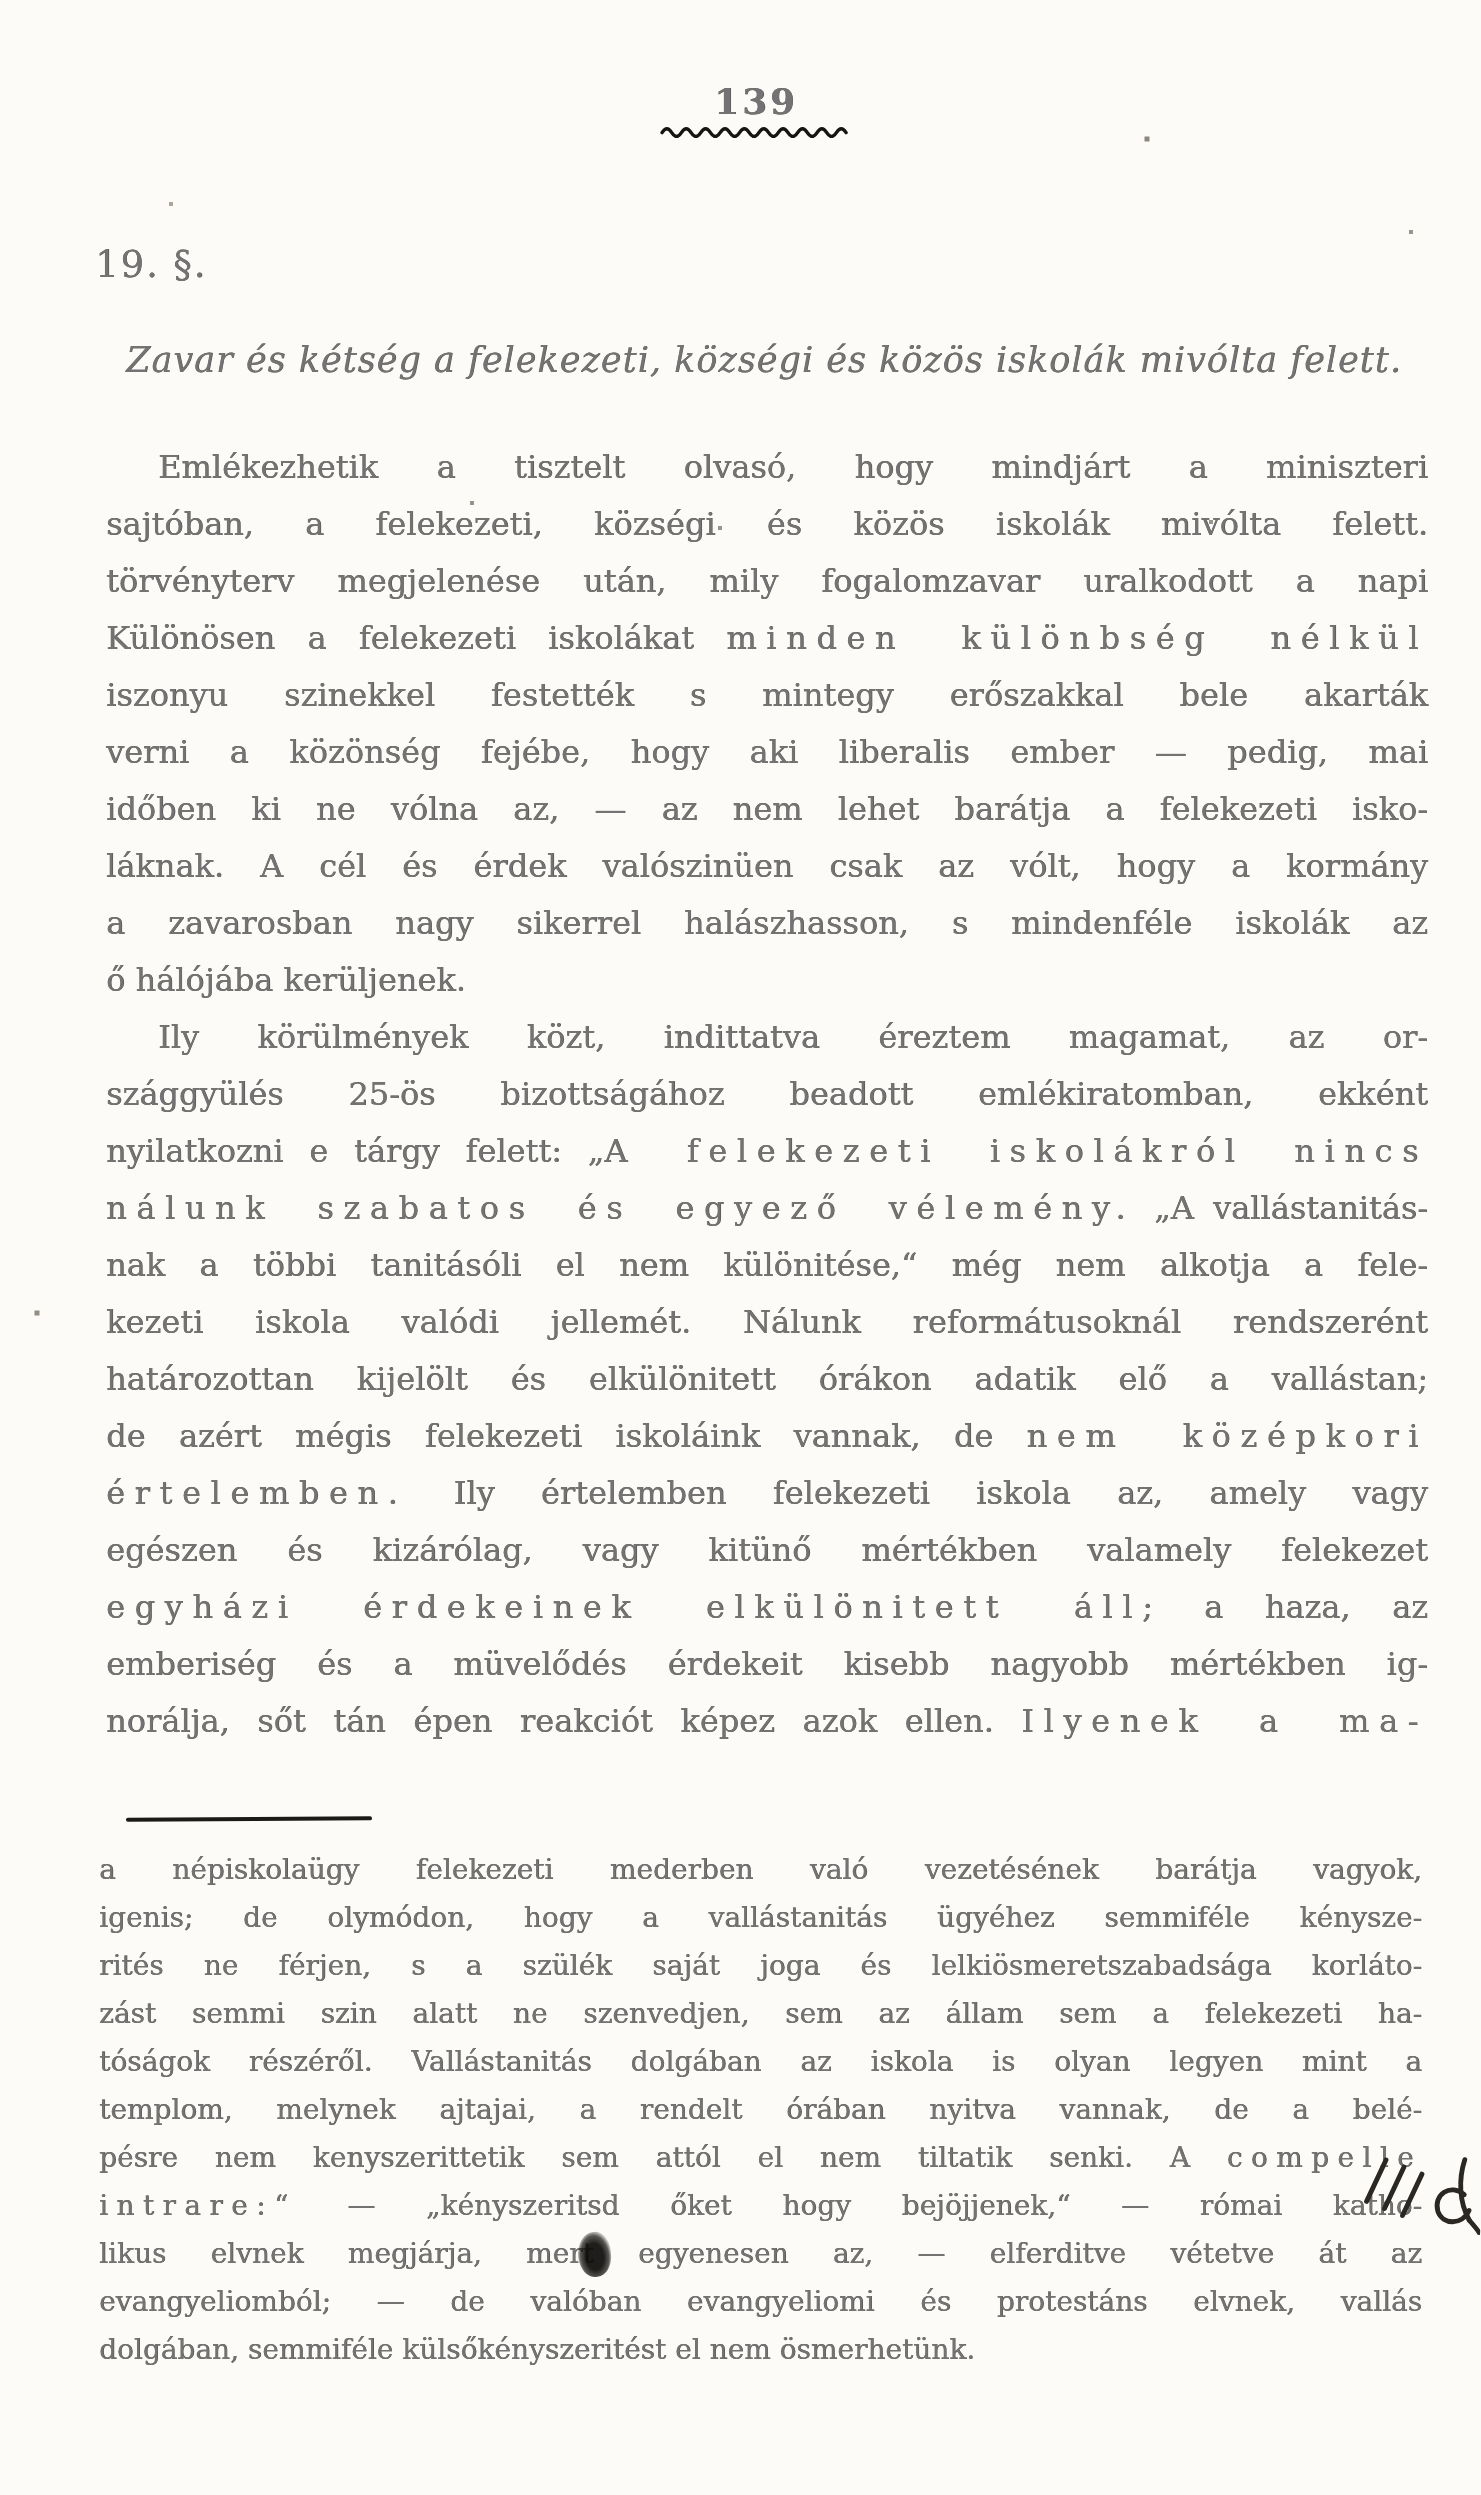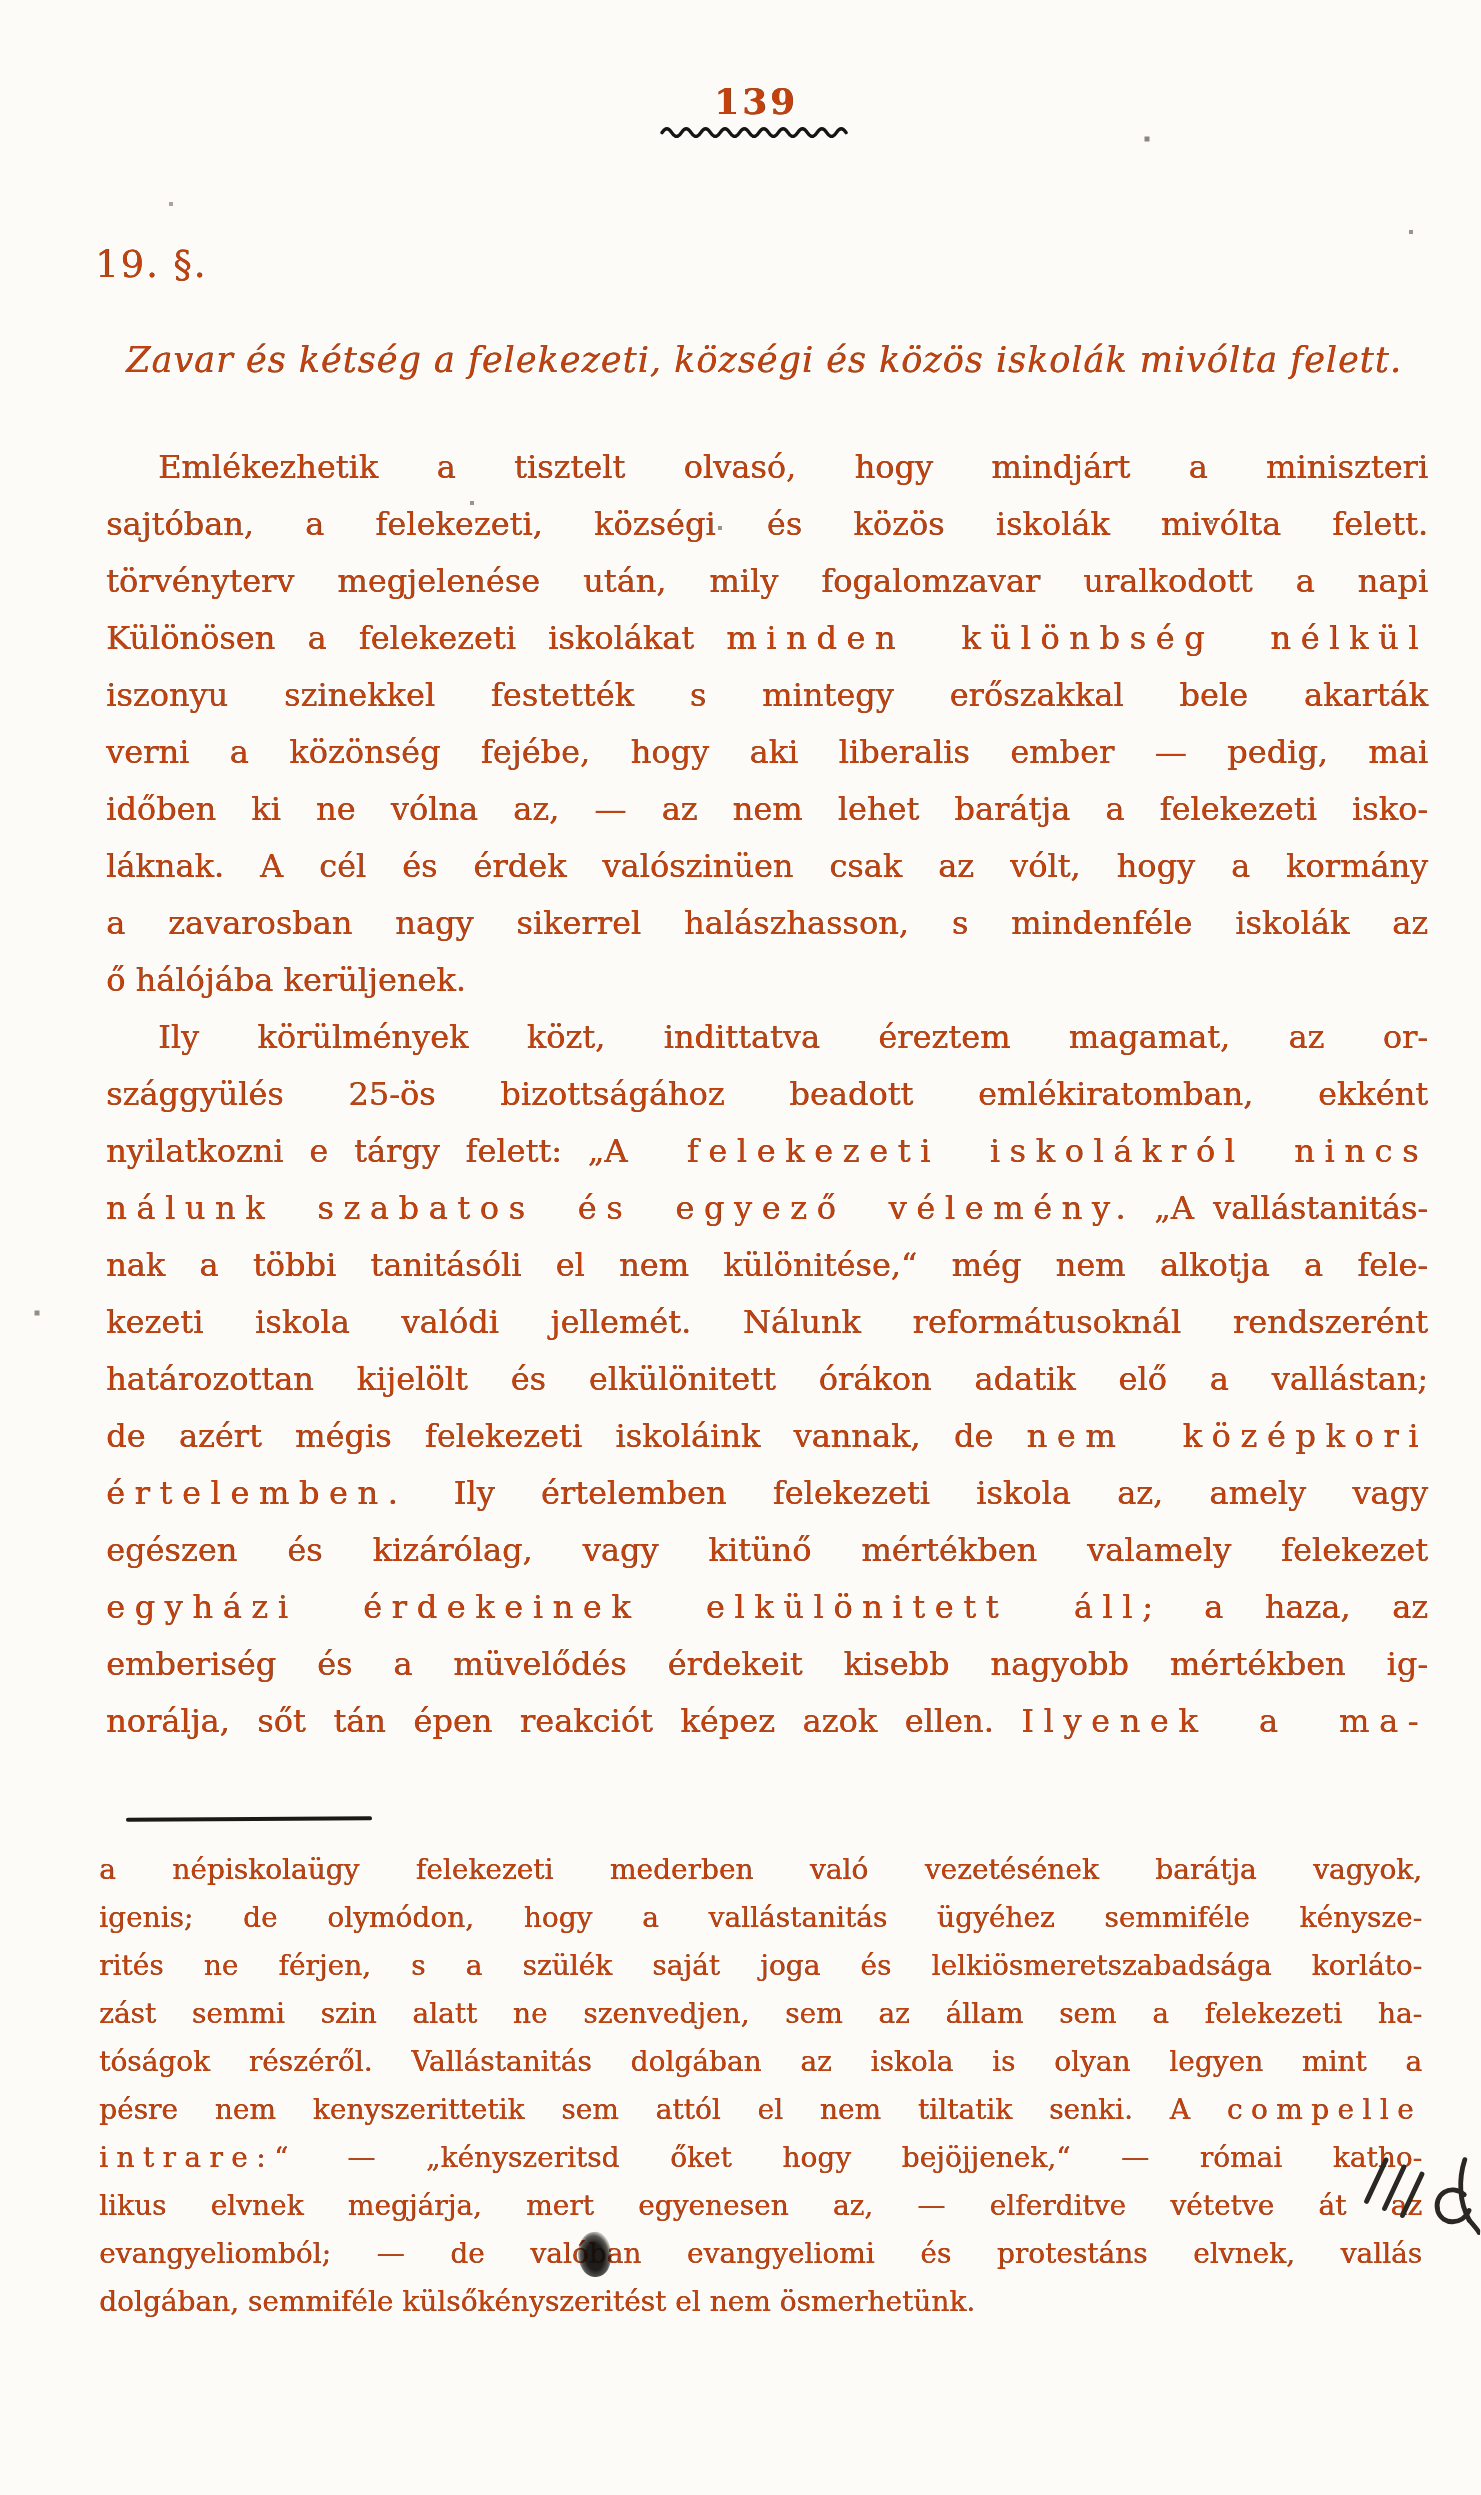--- a/index.html
+++ b/index.html
@@ -2,21 +2,21 @@
 <html><head>
 <meta charset="utf-8">
 <style>
   html,body{margin:0;padding:0;}
   body{background:#e9e7e2;}
   .page{
     position:relative;
     width:1482px;height:2496px;
     margin:0 auto;
     background:#fcfbf8;
-    color:#c2410c;
+    color:#737373;
     font-family:"DejaVu Serif","Liberation Serif",serif;
     overflow:hidden;
     text-shadow:0.4px 0.2px 0 rgba(20,15,10,.75);
   }
   .pagehead{position:absolute;left:95px;top:80px;width:1322px;text-align:center;}
   .pagenum{font-size:36px;font-weight:bold;letter-spacing:2.9px;}
   .squiggle{display:block;margin:0 auto;}
   .section{position:absolute;left:95px;top:243px;width:1322px;margin:0;
            text-align:left;font-size:37px;font-weight:normal;letter-spacing:1.9px;}
   .subtitle{position:absolute;left:95px;top:332px;width:1322px;margin:8px;
@@ -85,20 +85,21 @@
   </main>
 
   <div class="fn-rule"></div>
 
   <section class="fnblock">
     <p class="fl"><span>a népiskolaügy felekezeti mederben való vezetésének barátja vagyok,</span><span class="sp"></span><span></span></p>
     <p class="fl"><span>igenis; de olymódon, hogy a vallástanitás ügyéhez semmiféle kénysze-</span><span class="sp"></span><span></span></p>
     <p class="fl"><span>rités ne férjen, s a szülék saját joga és lelkiösmeretszabadsága korláto-</span><span class="sp"></span><span></span></p>
     <p class="fl"><span>zást semmi szin alatt ne szenvedjen, sem az állam sem a felekezeti ha-</span><span class="sp"></span><span></span></p>
     <p class="fl"><span>tóságok részéről. Vallástanitás dolgában az iskola is olyan legyen mint a</span><span class="sp"></span><span></span></p>
+    <p class="fl"><span>templom, melynek ajtajai, a rendelt órában nyitva vannak, de a belé-</span><span class="sp"></span><span></span></p>
     <p class="fl"><span>pésre nem kenyszerittetik sem attól el nem tiltatik senki. A </span><span class="sp">compelle</span><span></span></p>
     <p class="fl"><span></span><span class="sp">intrare:“</span><span> — „kényszeritsd őket hogy bejöjjenek,“ — római katho-</span></p>
     <p class="fl"><span>likus elvnek megjárja, mert egyenesen az, — elferditve vétetve át az</span><span class="sp"></span><span></span></p>
     <p class="fl"><span>evangyeliomból; — de valóban evangyeliomi és protestáns elvnek, vallás</span><span class="sp"></span><span></span></p>
     <p class="fl nj"><span>dolgában, semmiféle külsőkényszeritést el nem ösmerhetünk.</span><span class="sp"></span><span></span></p>
   </section>
 
   <div class="ink-blot"></div>
 
   <svg class="marginalia" width="129" height="136" viewBox="0 0 133 140" aria-label="///d">

